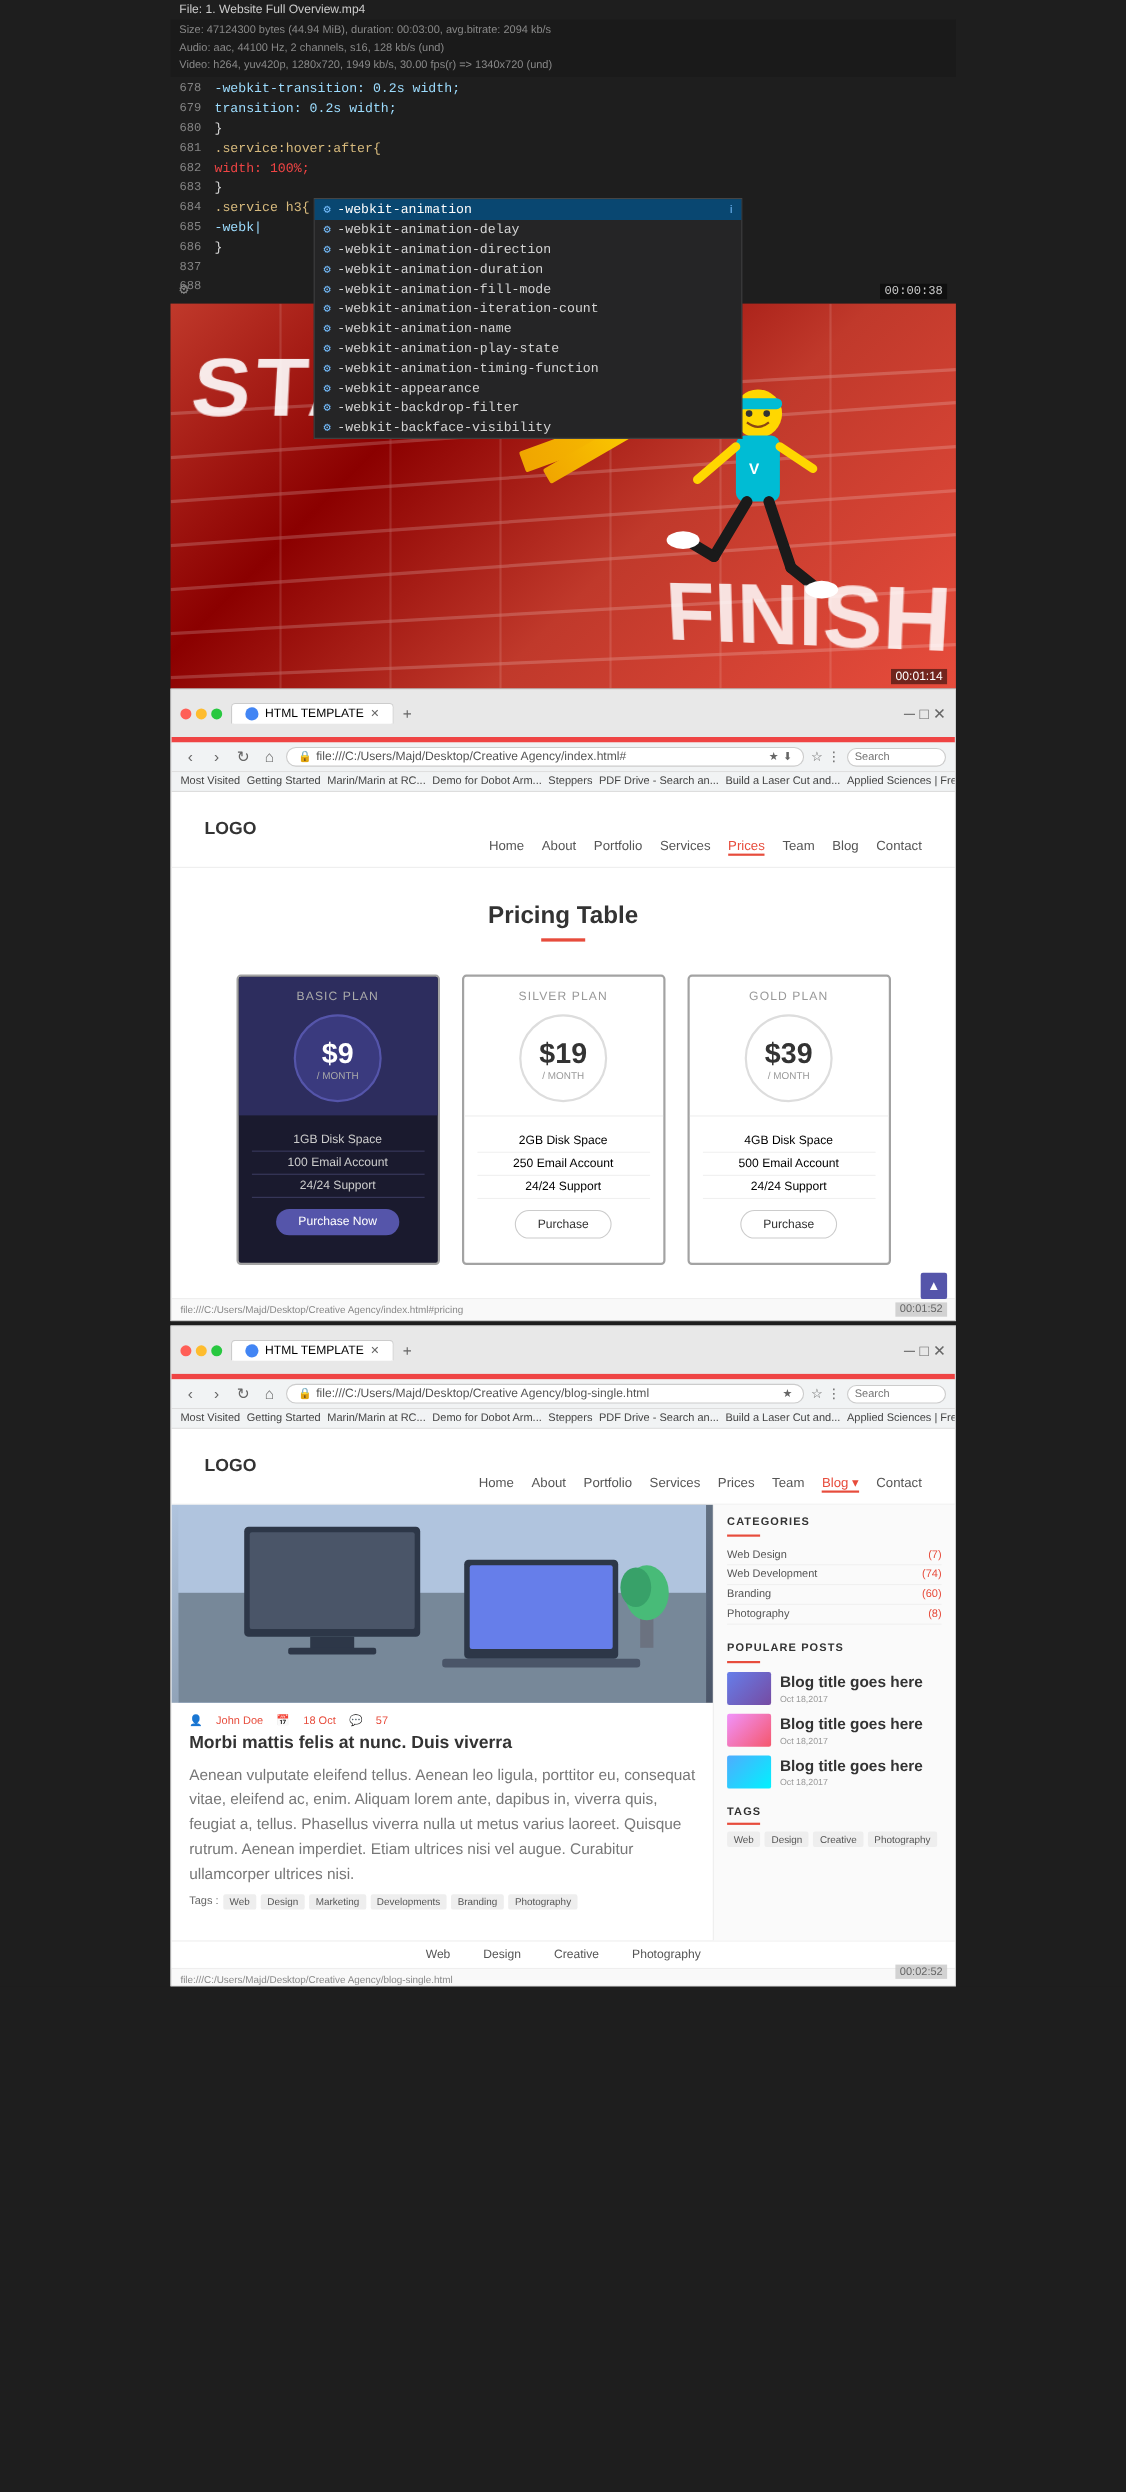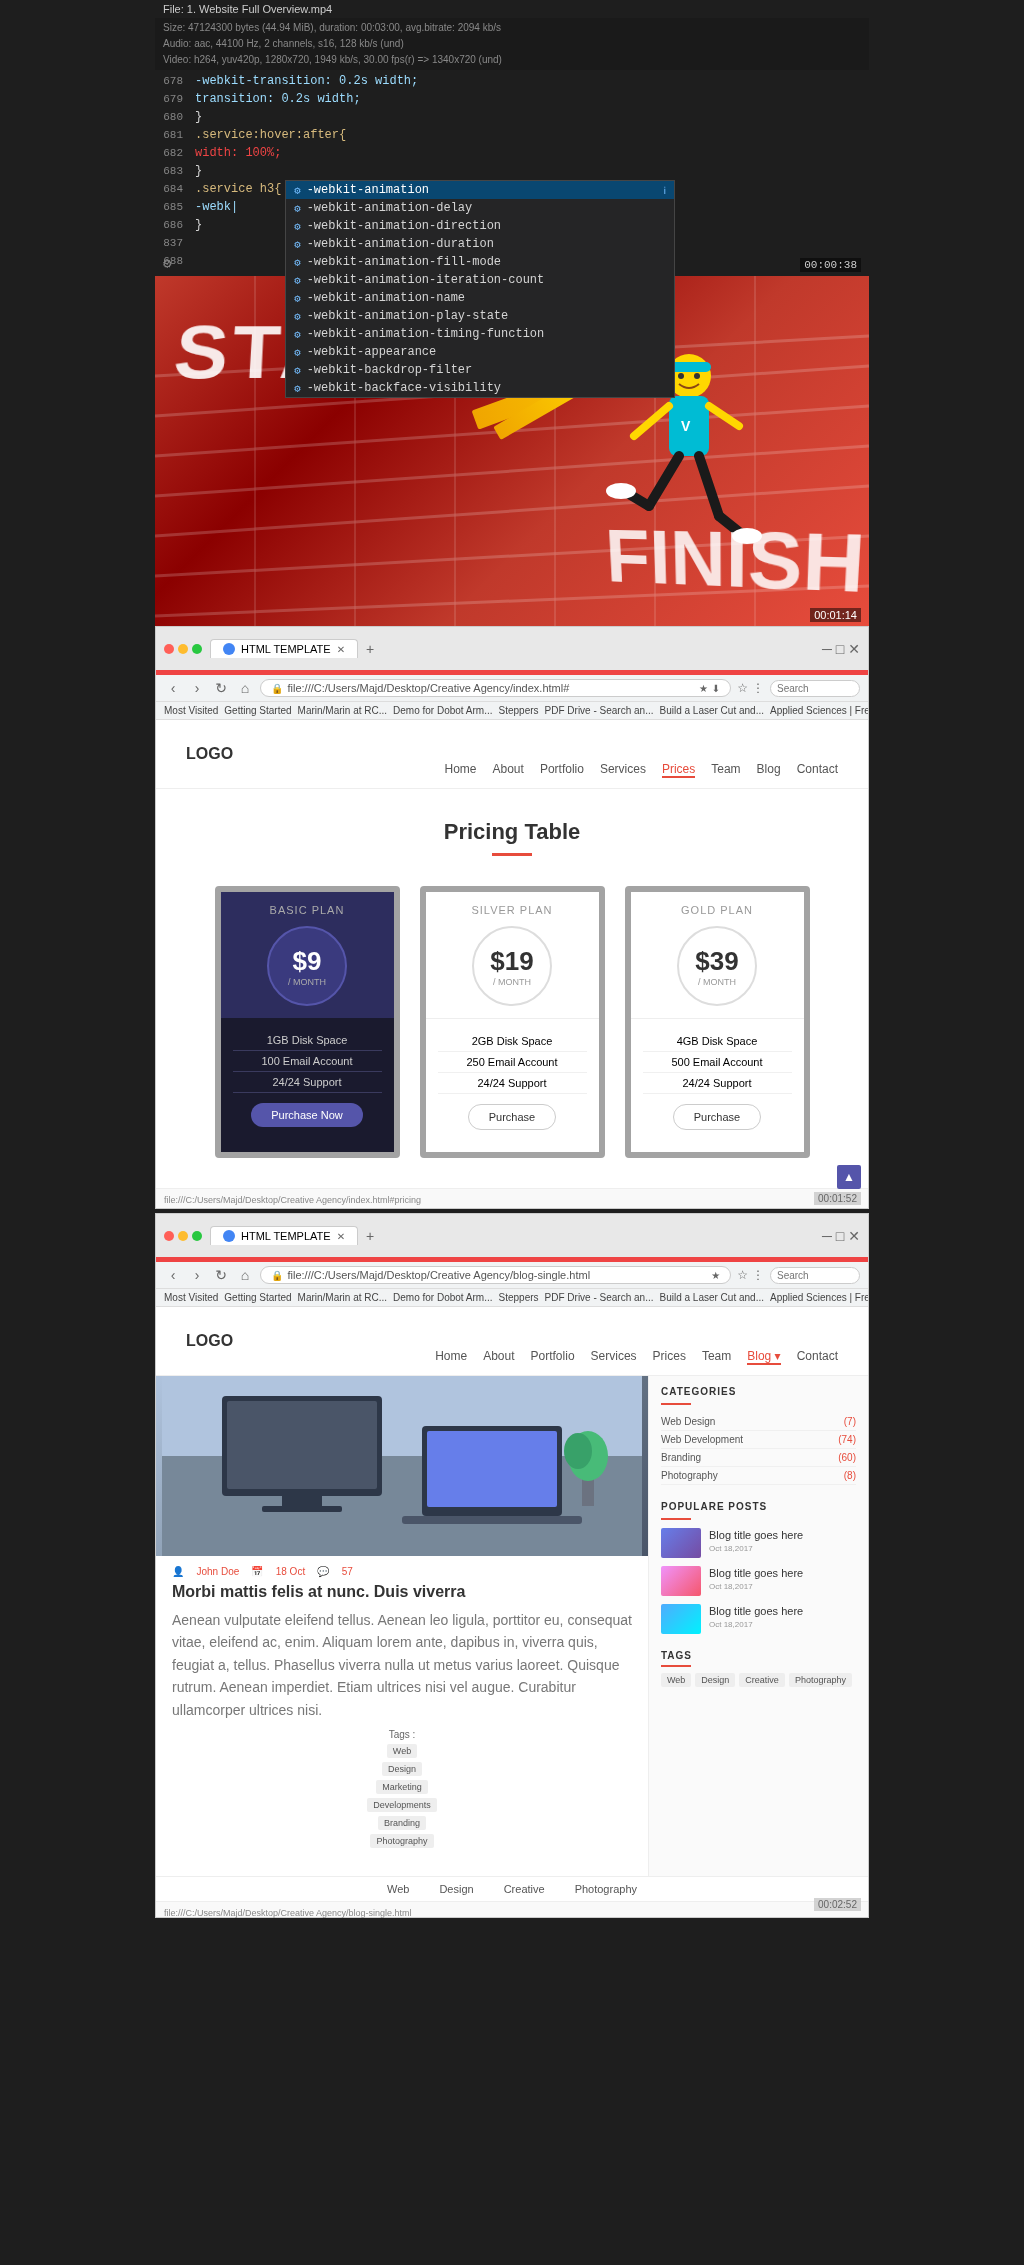--- a/index.html
+++ b/index.html
@@ -291,21 +291,21 @@
     }
 
     .pricing-cards {
       display: flex;
       gap: 20px;
       justify-content: center;
     }
 
     .pricing-card {
       width: 185px;
-      border: 6px solid #a3a3a3;
+      border: 2px solid #a3a3a3;
       border-radius: 4px;
       overflow: hidden;
     }
 
     .pricing-card.featured {
       background: #1a1a2e;
       color: #fff;
     }
 
     .plan-header-dark {
@@ -501,21 +501,20 @@
     }
 
     .blog-post-tags {
       padding: 8px 16px;
       font-size: 10px;
       color: #666;
       display: flex;
       flex-wrap: wrap;
       gap: 4px;
       align-items: center;
-      flex-direction: column;
     }
 
     .blog-tag {
       background: #eee;
       padding: 2px 6px;
       border-radius: 2px;
       font-size: 9px;
       color: #555;
     }
 
@@ -584,23 +583,23 @@
 
     .popular-post-thumb-3 {
       background: linear-gradient(135deg, #4facfe, #00f2fe);
     }
 
     .popular-post-info {
       flex: 1;
     }
 
     .popular-post-title {
-      font-size: 11px;
+      font-size: 14px;
       color: #333;
-      font-weight: normal;
+      font-weight: bold;
       line-height: 1.3;
     }
 
     .popular-post-date {
       font-size: 8px;
       color: #999;
       margin-top: 2px;
     }
 
     .tags-section {

